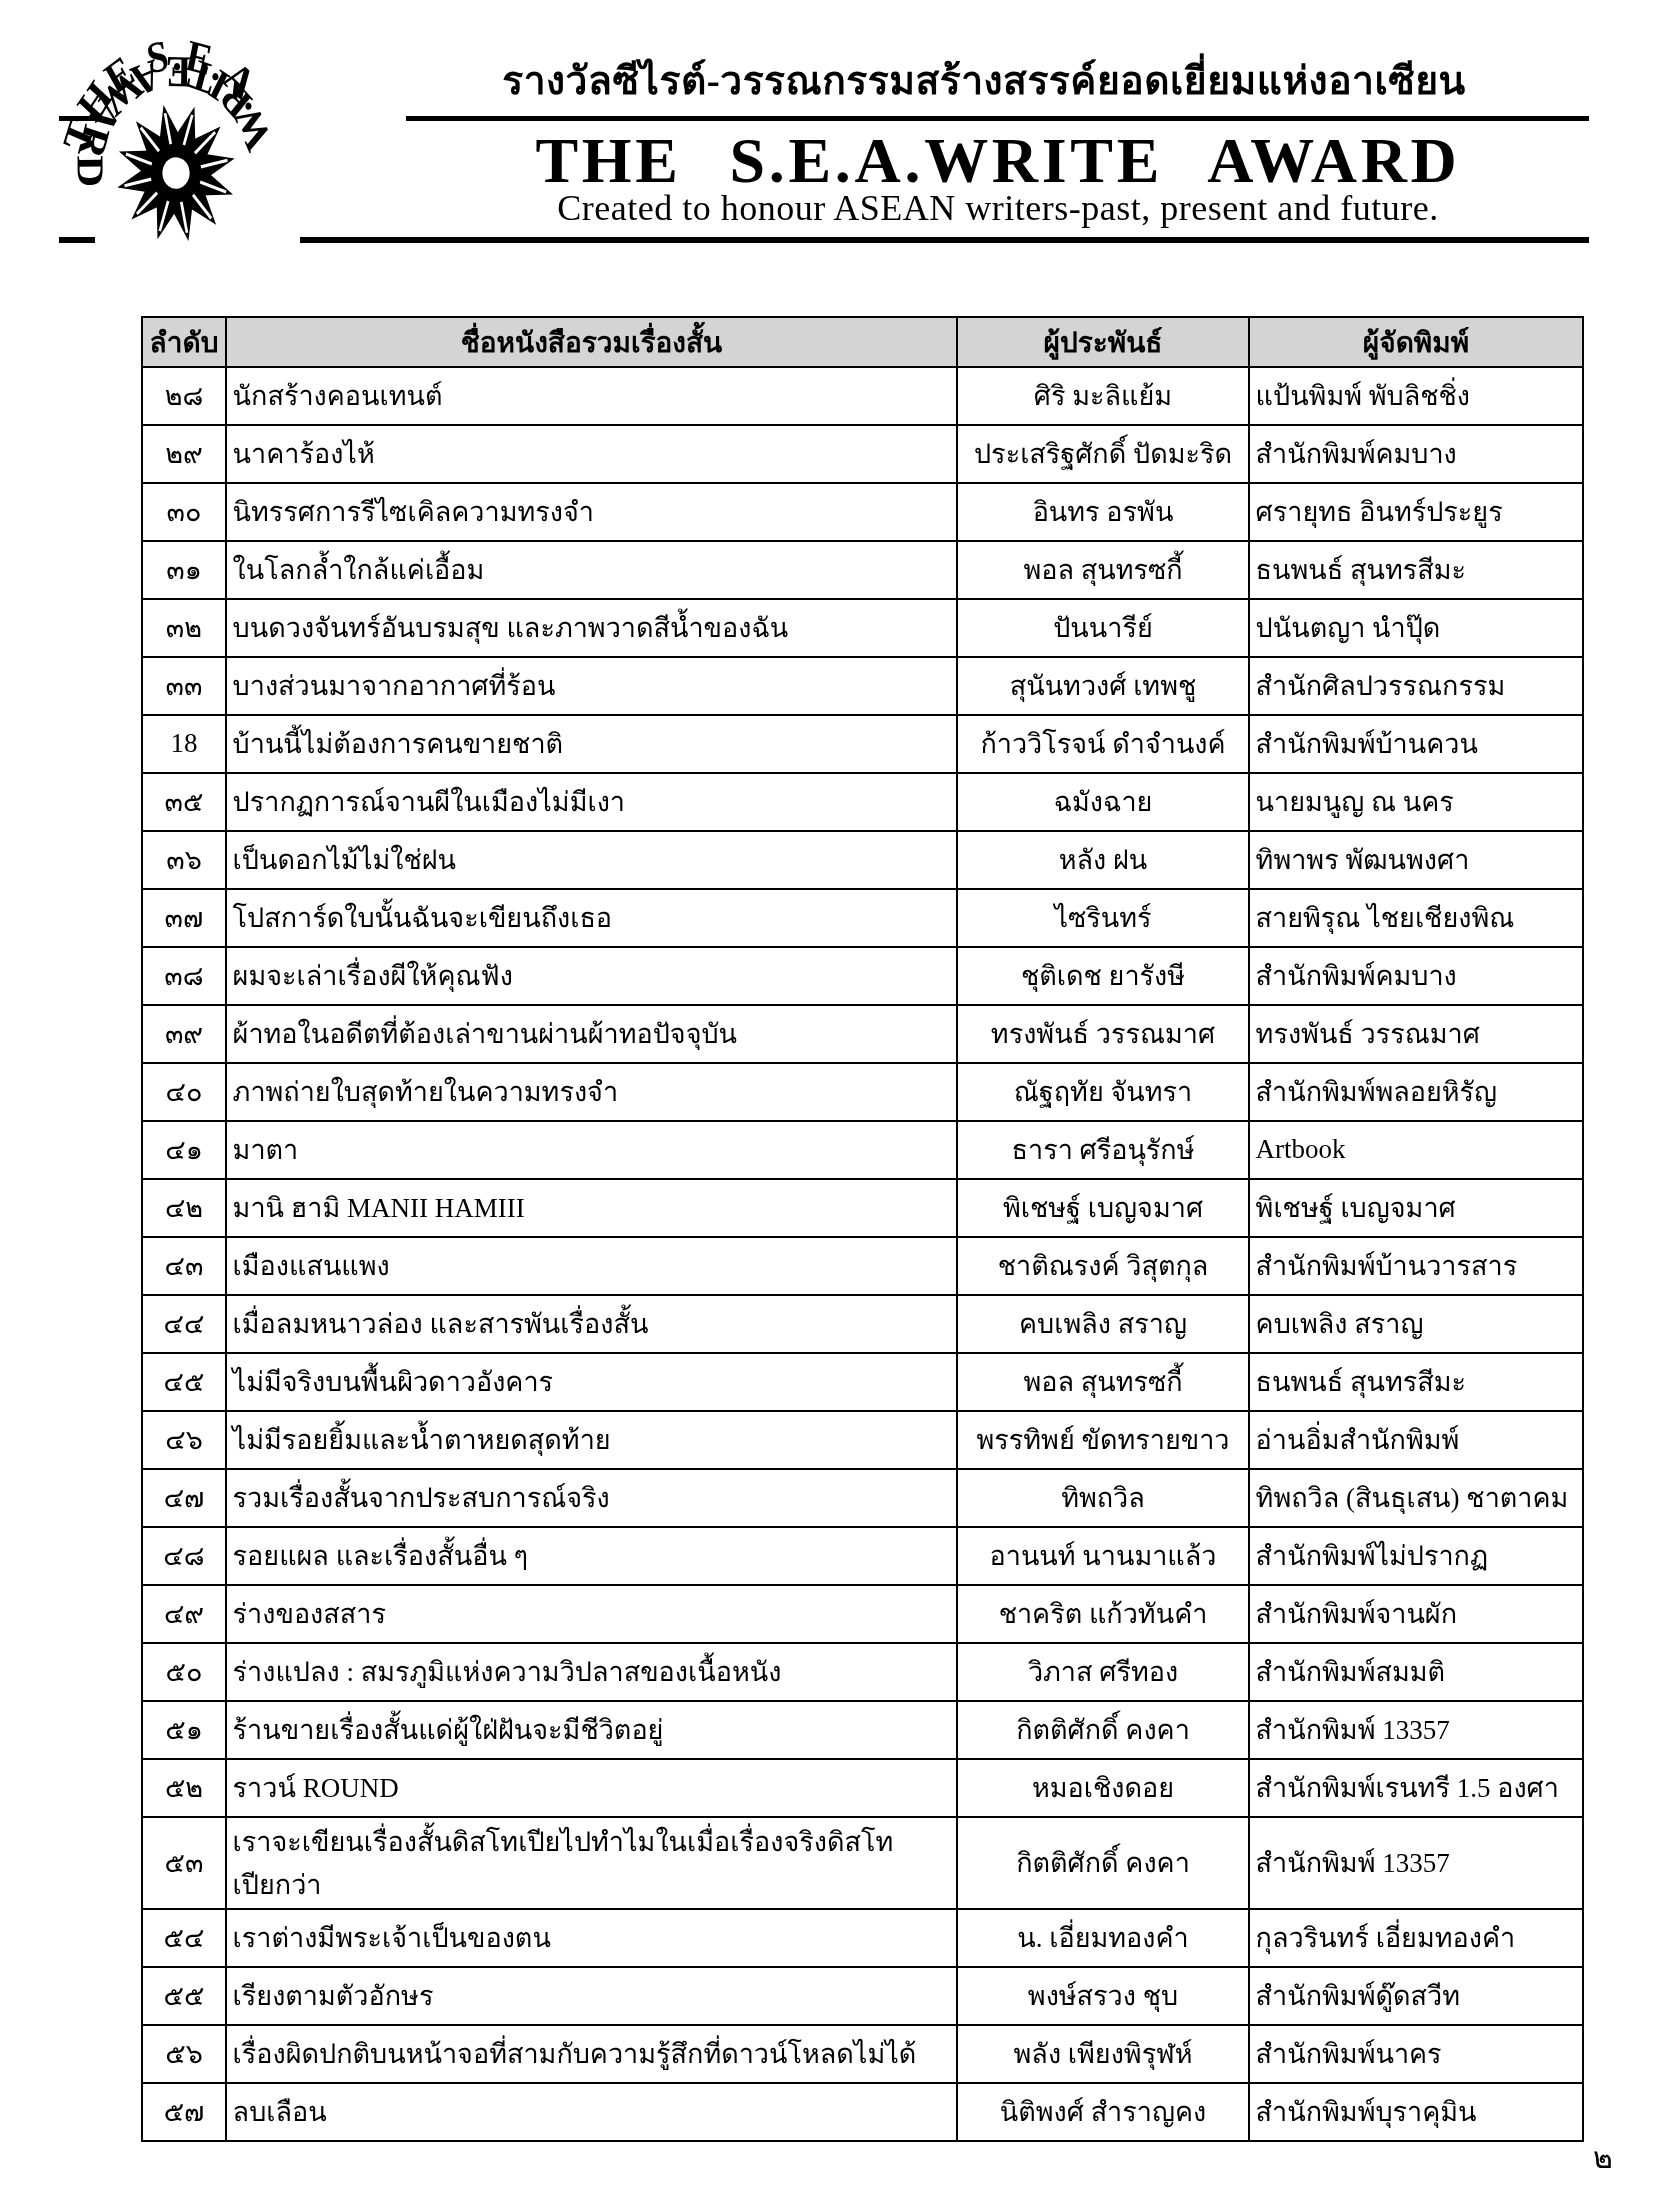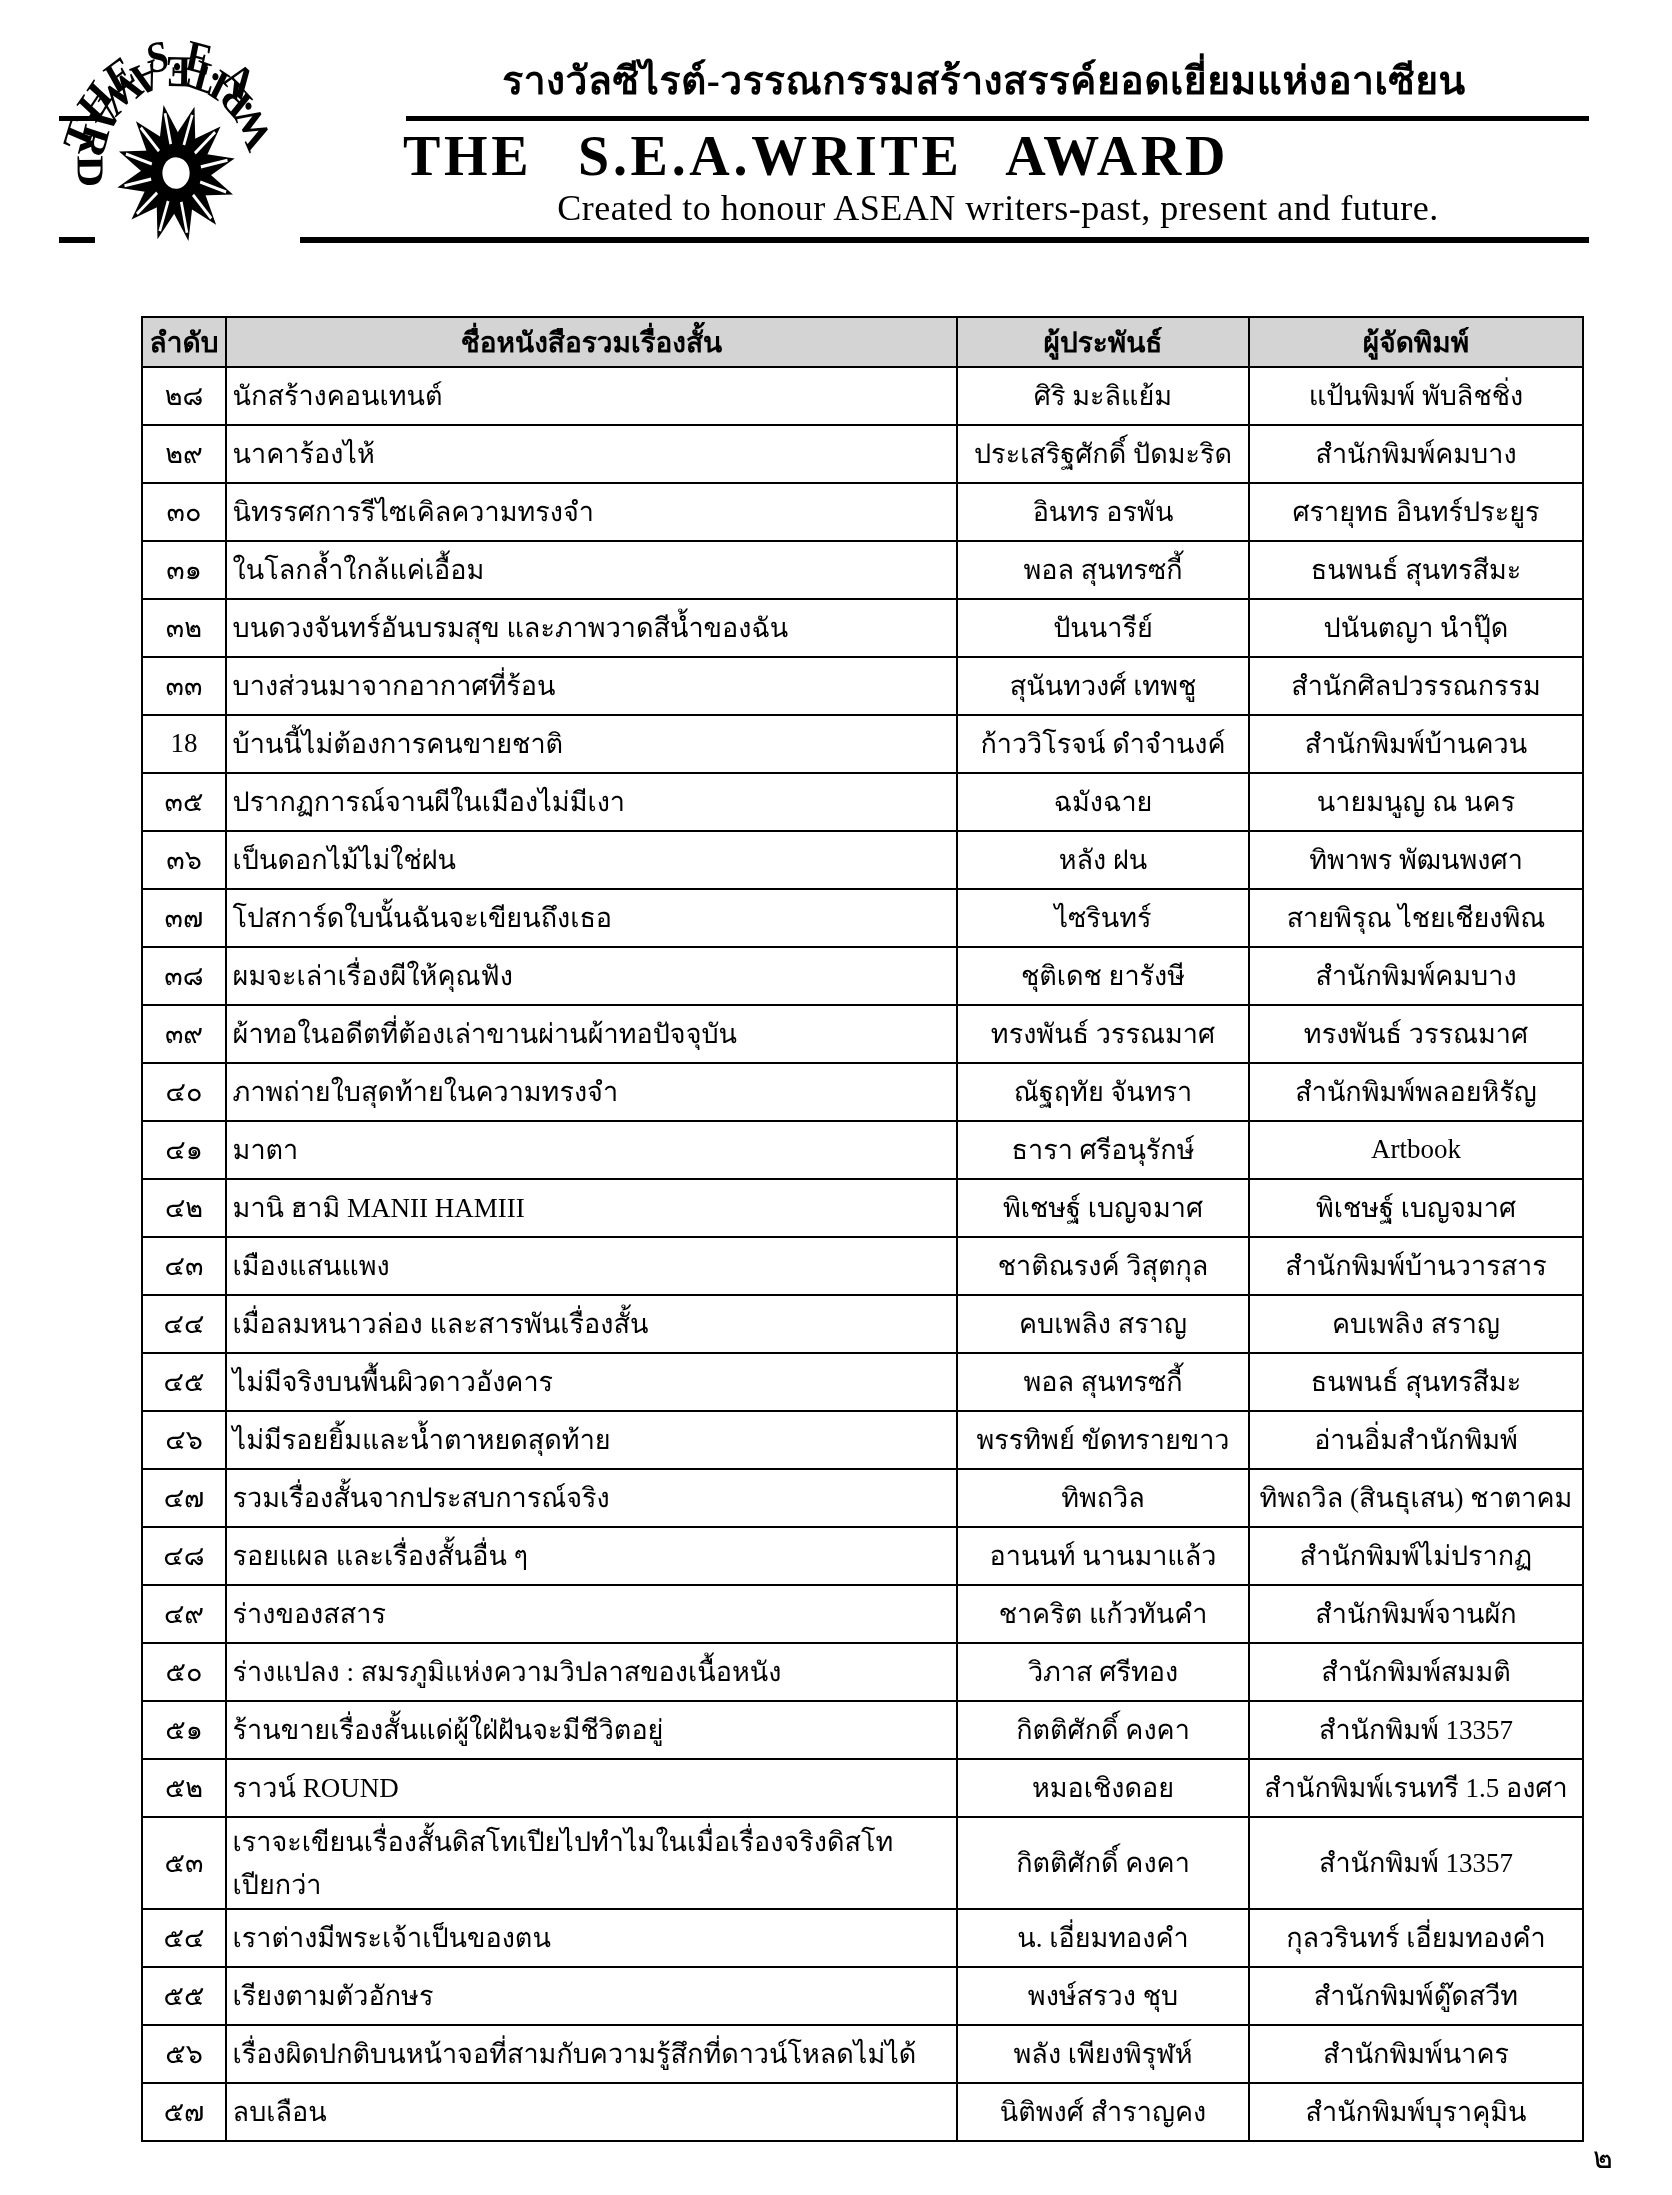--- a/index.html
+++ b/index.html
@@ -25,22 +25,22 @@
   }
   .rule { position: absolute; background: #000; }
   .rule-top       { left: 406px;  top: 116px; width: 1183px; height: 4.7px; }
   .rule-top-dash  { left: 59px;   top: 116px; width: 36px;   height: 4.7px; }
   .rule-bot       { left: 300px;  top: 237px; width: 1289px; height: 5.6px; }
   .rule-bot-dash  { left: 59px;   top: 237px; width: 36px;   height: 5.6px; }
 
   .eng-title {
     position: absolute;
     left: 403px; width: 1190px; top: 124px;
-    text-align: left;
-    font-size: 56px;
+    text-align: center;
+    font-size: 64px;
     font-weight: bold;
     letter-spacing: 3.7px;
     word-spacing: 28px;
     white-space: nowrap;
   }
   .subtitle {
     position: absolute;
     left: 403px; width: 1190px; top: 187px;
     text-align: center;
     font-size: 36px;
@@ -69,21 +69,21 @@
   table.books tbody tr { height: 58px; }
   table.books th {
     background: #d4d4d4;
     font-weight: bold;
     font-size: 28px;
     text-align: center;
   }
   td.col-no       { text-align: center; }
   td.col-title    { text-align: left; padding-left: 17px; }
   td.col-author   { text-align: center; }
-  td.col-publisher{ text-align: center; }
+  td.col-publisher{ text-align: left; }
 
   .page-number {
     position: absolute;
     left: 1593px; top: 2134px;
     font-size: 30px;
   }
 </style>
 </head>
 <body>
 

